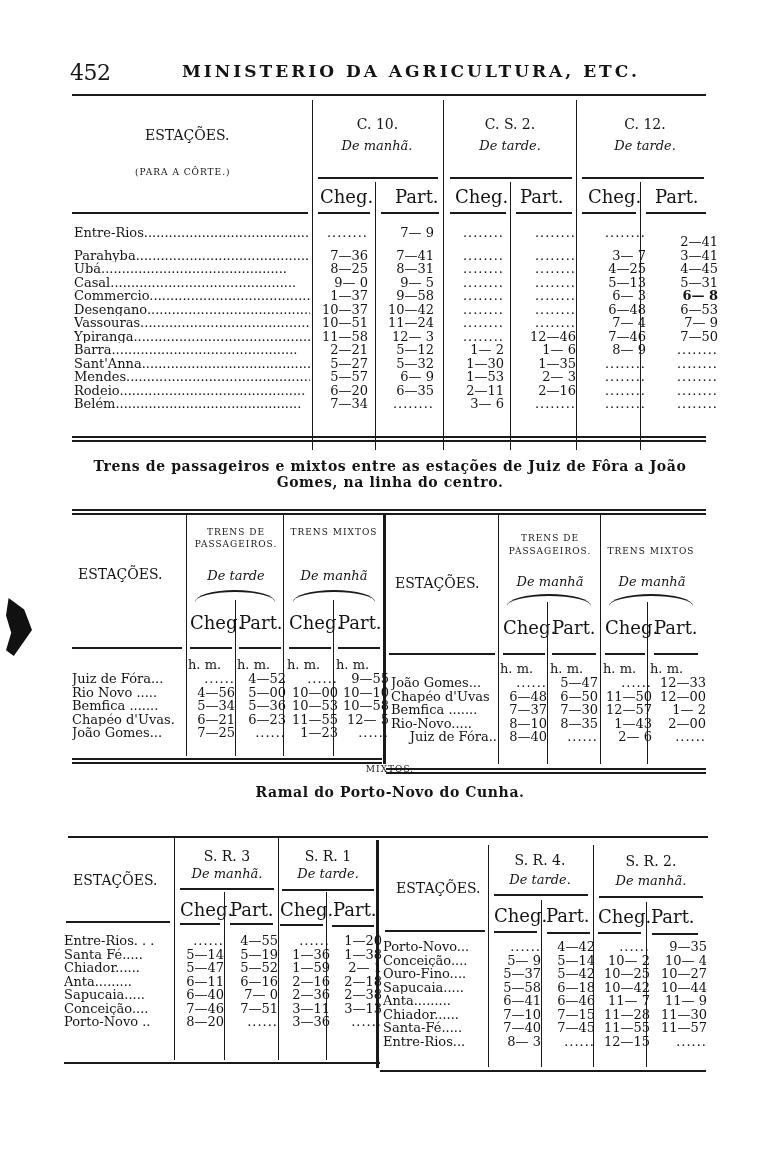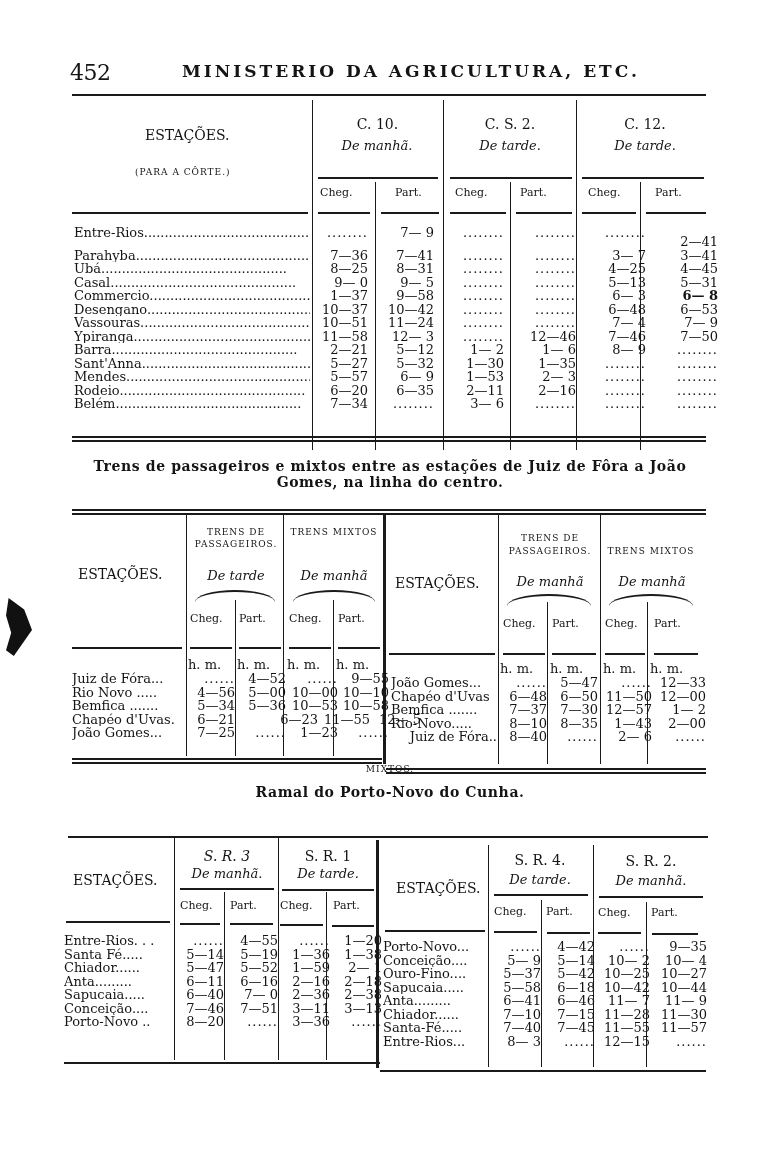--- a/index.html
+++ b/index.html
@@ -7,21 +7,21 @@
          font-family:"DejaVu Serif","Liberation Serif",serif; color:#141414; }
   .abs { position:absolute; }
   .page-number { left:70px; top:60px; font-size:22px; font-weight:normal; letter-spacing:-0.5px; }
   .running-head { left:182px; top:61px; font-size:17px; font-weight:bold; letter-spacing:3px; }
   .rule { position:absolute; background:#1a1a1a; }
   .vline { position:absolute; background:#1a1a1a; width:1.4px; }
   .t { position:absolute; white-space:nowrap; }
   .hdr-big { font-size:14px; }
   .hdr-small { font-size:9px; letter-spacing:1px; }
   .it { font-style:italic; font-size:13px; }
-  .colh { font-size:11px; }
+  .colh { font-size:18px; }
   .station { font-size:13px; line-height:13.5px; }
   .cell { font-size:13px; line-height:13.5px; text-align:right; }
   .dots { letter-spacing:1px; }
   .section-title { font-size:14px; font-weight:bold; letter-spacing:0.6px; text-align:center; }
   .mixtos { font-size:9px; letter-spacing:1px; }
   .brace { position:absolute; height:10px; border-top:2px solid #1a1a1a; border-radius:50% 50% 0 0 / 100% 100% 0 0; }
   .blot { position:absolute; left:6px; top:598px; width:26px; height:58px; background:#111;
           clip-path: polygon(10% 0, 70% 20%, 100% 55%, 30% 100%, 0 90%, 20% 60%, 0 30%); }
   .tbl { position:absolute; }
   .row { display:flex; }
@@ -250,21 +250,21 @@
       <div class="row">
         <div class="station" style="width: 113px; overflow: hidden; white-space: nowrap;">Bemfica .......</div>
         <div class="cell" style="width: 50px; padding-right: 2px;">5—34</div>
         <div class="cell" style="width: 49px; padding-right: 2px;">5—36</div>
         <div class="cell" style="width: 50px; padding-right: 2px;">10—53</div>
         <div class="cell" style="width: 49px; padding-right: 2px;">10—58</div>
       </div>
       <div class="row">
         <div class="station" style="width: 113px; overflow: hidden; white-space: nowrap;">Chapéo d'Uvas.</div>
         <div class="cell" style="width: 50px; padding-right: 2px;">6—21</div>
-        <div class="cell" style="width: 49px; padding-right: 2px; margin-left: 32px;">6—23</div>
+        <div class="cell" style="width: 49px; padding-right: 2px;">6—23</div>
         <div class="cell" style="width: 50px; padding-right: 2px;">11—55</div>
         <div class="cell" style="width: 49px; padding-right: 2px;">12— 5</div>
       </div>
       <div class="row">
         <div class="station" style="width: 113px; overflow: hidden; white-space: nowrap;">João Gomes...</div>
         <div class="cell" style="width: 50px; padding-right: 2px;">7—25</div>
         <div class="cell dots" style="width: 49px; padding-right: 2px;">......</div>
         <div class="cell" style="width: 50px; padding-right: 2px;">1—23</div>
         <div class="cell dots" style="width: 49px; padding-right: 2px;">......</div>
       </div>
@@ -350,21 +350,21 @@
 <div>
   <div class="rule" style="left:68px; top:836px; width:640px; height:1.5px;"></div>
 
   <div class="t hdr-big" style="left:73px; top:872px;">ESTAÇÕES.</div>
   <div class="vline" style="left:174px; top:838px; height:222px;"></div>
   <div class="vline" style="left:278px; top:838px; height:222px;"></div>
   <div class="vline" style="left:376px; top:840px; height:228px; width:3px;"></div>
   <div class="vline" style="left:224px; top:892px; height:168px;"></div>
   <div class="vline" style="left:326px; top:892px; height:168px;"></div>
 
-  <div class="t hdr-big" style="left:178px; top:848px; width:98px; text-align:center;font-style:italic;">S. R. 3</div>
+  <div class="t hdr-big" style="left:178px; top:848px; width:98px; text-align:center;">S. R. 3</div>
   <div class="t it" style="left:178px; top:866px; width:98px; text-align:center;">De manhã.</div>
   <div class="t hdr-big" style="left:280px; top:848px; width:96px; text-align:center;">S. R. 1</div>
   <div class="t it" style="left:280px; top:866px; width:96px; text-align:center;">De tarde.</div>
   <div class="rule" style="left:180px; top:888px; width:94px; height:1.5px;"></div>
   <div class="rule" style="left:282px; top:889px; width:92px; height:1.5px;"></div>
 
   <div class="t colh" style="left:180px; top:899px;">Cheg.</div>
   <div class="t colh" style="left:230px; top:899px;">Part.</div>
   <div class="t colh" style="left:280px; top:899px;">Cheg.</div>
   <div class="t colh" style="left:333px; top:899px;">Part.</div>

